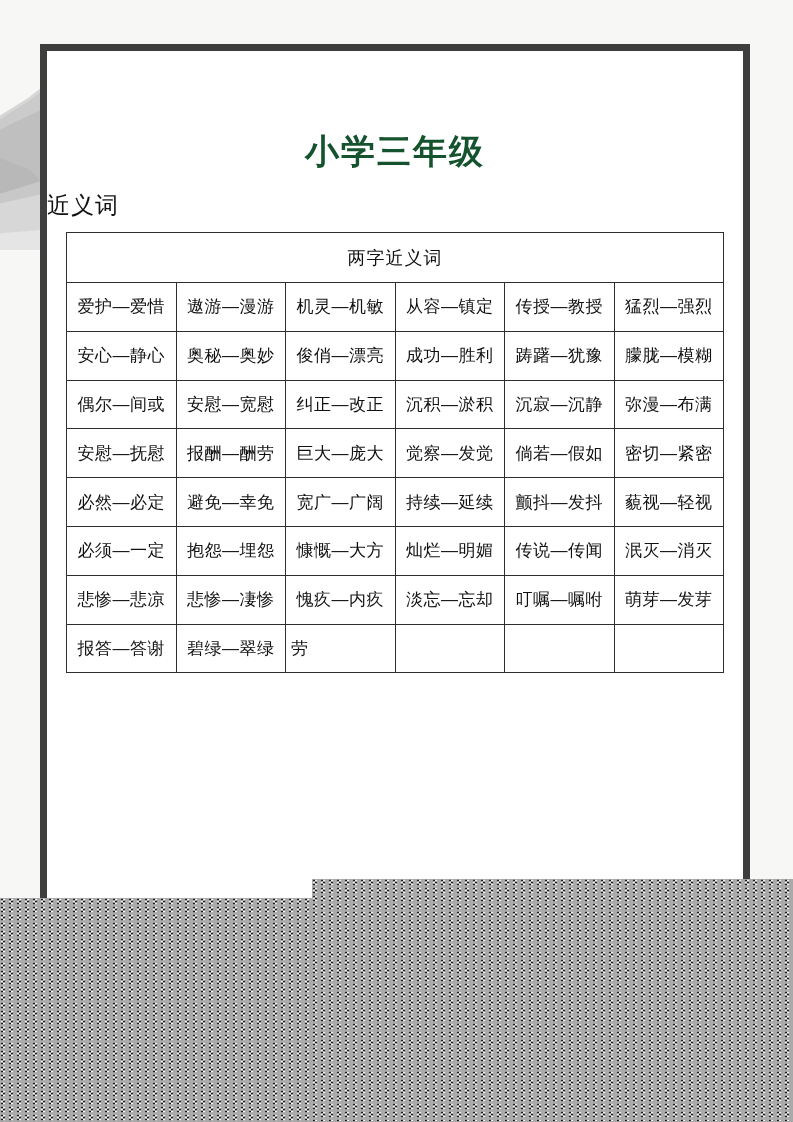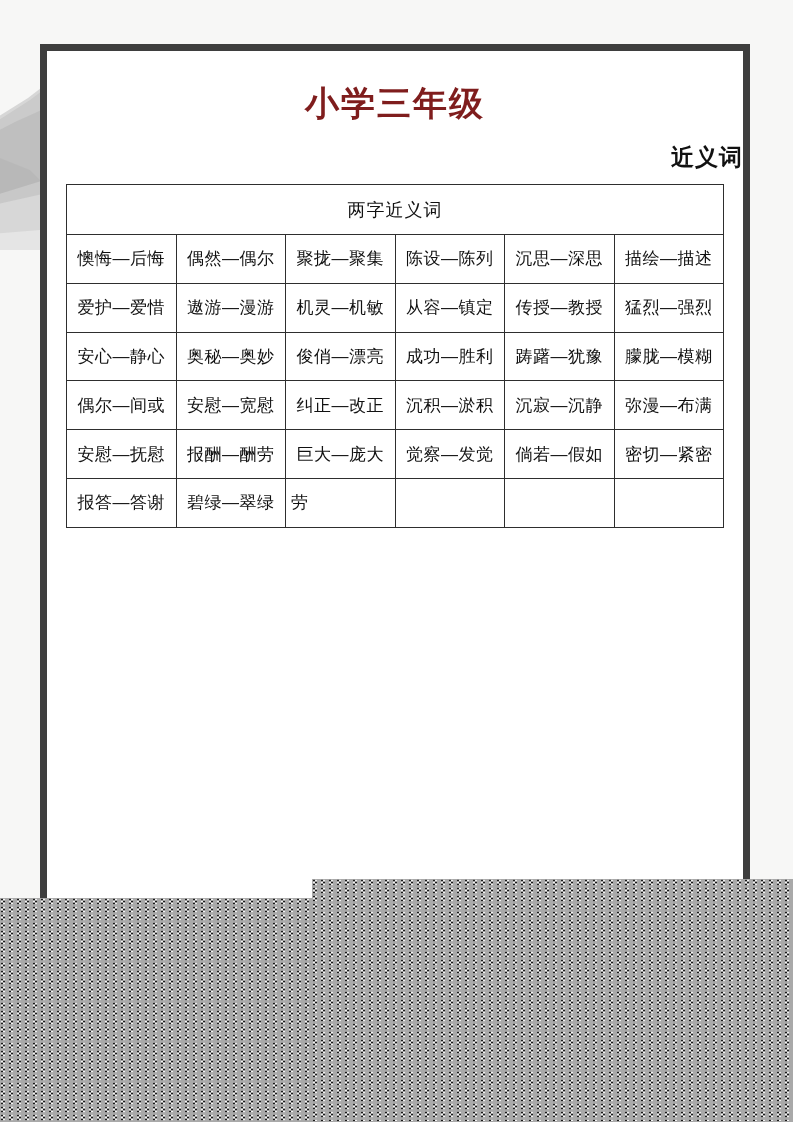--- a/index.html
+++ b/index.html
@@ -19,28 +19,29 @@
     width:710px; height:1092px;
     border:7px solid #3e3e3e;
     background:#ffffff;
     z-index:1;
   }
   .content{ padding-top:32px; }
   .title{
     text-align:center;
     font-size:34px;
     font-weight:bold;
-    color:#7f1d1d;
+    color:#14532d;
     letter-spacing:2px;
     line-height:40px;
+    margin-top:48px;
   }
   .subtitle{
-    text-align:right;
+    text-align:left;
     font-size:23px;
-    font-weight:700;
+    font-weight:400;
     color:#111;
     letter-spacing:1px;
     margin-top:19px;
     line-height:30px;
   }
   table.syn{
     width:658px;
     margin:12px auto 0 auto;
     border-collapse:collapse;
     table-layout:fixed;
@@ -102,28 +103,20 @@
     <h2 class="subtitle">近义词</h2>
 
     <table class="syn">
       <thead>
         <tr>
           <th colspan="6">两字近义词</th>
         </tr>
       </thead>
       <tbody id="syn-body">
           <tr>
-            <td>懊悔—后悔</td>
-            <td>偶然—偶尔</td>
-            <td>聚拢—聚集</td>
-            <td>陈设—陈列</td>
-            <td>沉思—深思</td>
-            <td>描绘—描述</td>
-          </tr>
-          <tr>
             <td>爱护—爱惜</td>
             <td>遨游—漫游</td>
             <td>机灵—机敏</td>
             <td>从容—镇定</td>
             <td>传授—教授</td>
             <td>猛烈—强烈</td>
           </tr>
           <tr>
             <td>安心—静心</td>
             <td>奥秘—奥妙</td>
@@ -142,20 +135,44 @@
           </tr>
           <tr>
             <td>安慰—抚慰</td>
             <td>报酬—酬劳</td>
             <td>巨大—庞大</td>
             <td>觉察—发觉</td>
             <td>倘若—假如</td>
             <td>密切—紧密</td>
           </tr>
           <tr>
+            <td>必然—必定</td>
+            <td>避免—幸免</td>
+            <td>宽广—广阔</td>
+            <td>持续—延续</td>
+            <td>颤抖—发抖</td>
+            <td>藐视—轻视</td>
+          </tr>
+          <tr>
+            <td>必须—一定</td>
+            <td>抱怨—埋怨</td>
+            <td>慷慨—大方</td>
+            <td>灿烂—明媚</td>
+            <td>传说—传闻</td>
+            <td>泯灭—消灭</td>
+          </tr>
+          <tr>
+            <td>悲惨—悲凉</td>
+            <td>悲惨—凄惨</td>
+            <td>愧疚—内疚</td>
+            <td>淡忘—忘却</td>
+            <td>叮嘱—嘱咐</td>
+            <td>萌芽—发芽</td>
+          </tr>
+          <tr>
             <td>报答—答谢</td>
             <td>碧绿—翠绿</td>
             <td class="partial">劳</td>
             <td></td>
             <td></td>
             <td></td>
           </tr>
         </tbody>
     </table>
 

